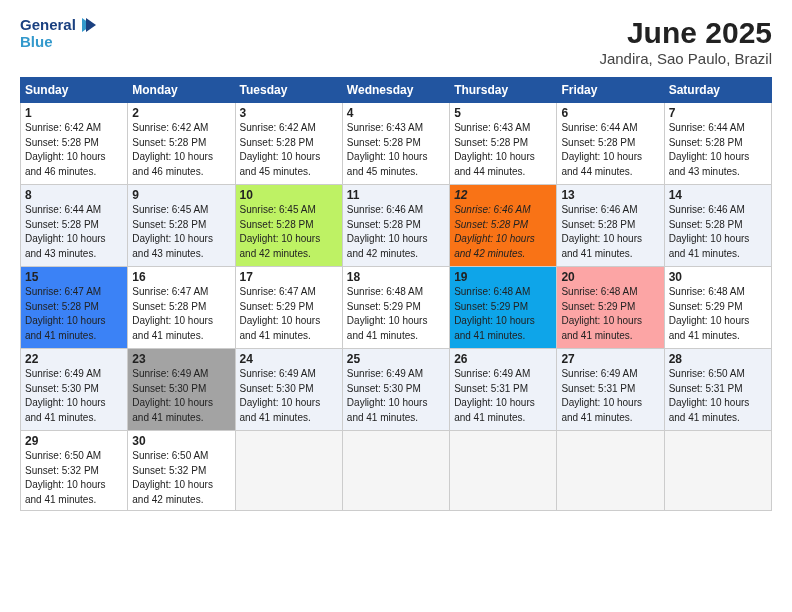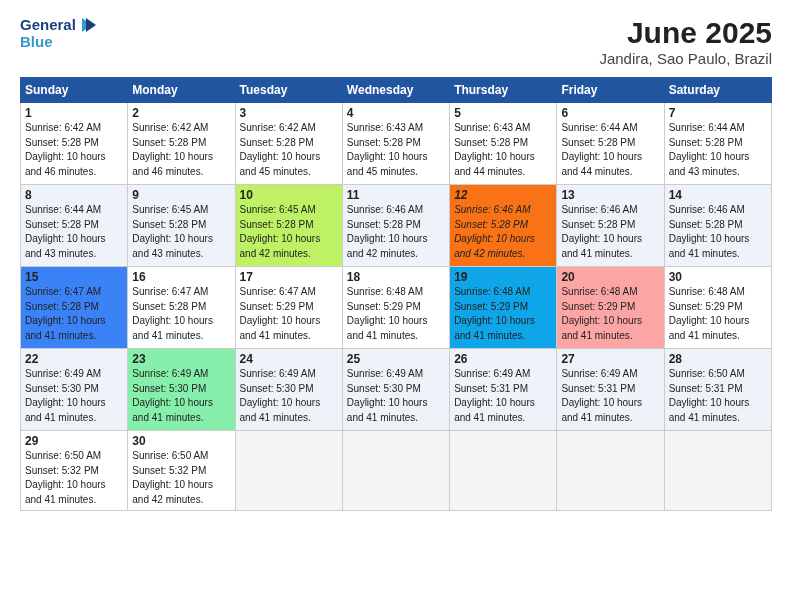--- a/index.html
+++ b/index.html
@@ -272,21 +272,21 @@
           </td>
         </tr>
         <tr>
           <td style="background: rgb(238, 242, 249);">
             <span class="day-num">22</span>
             <div class="day-info" style="white-space: pre-line;">Sunrise: 6:49 AM
 Sunset: 5:30 PM
 Daylight: 10 hours
 and 41 minutes.</div>
           </td>
-          <td style="background: #86efac;">
+          <td style="background: #a3a3a3;">
             <span class="day-num">23</span>
             <div class="day-info" style="white-space: pre-line;">Sunrise: 6:49 AM
 Sunset: 5:30 PM
 Daylight: 10 hours
 and 41 minutes.</div>
           </td>
           <td style="background: rgb(238, 242, 249);">
             <span class="day-num">24</span>
             <div class="day-info" style="white-space: pre-line;">Sunrise: 6:49 AM
 Sunset: 5:30 PM

